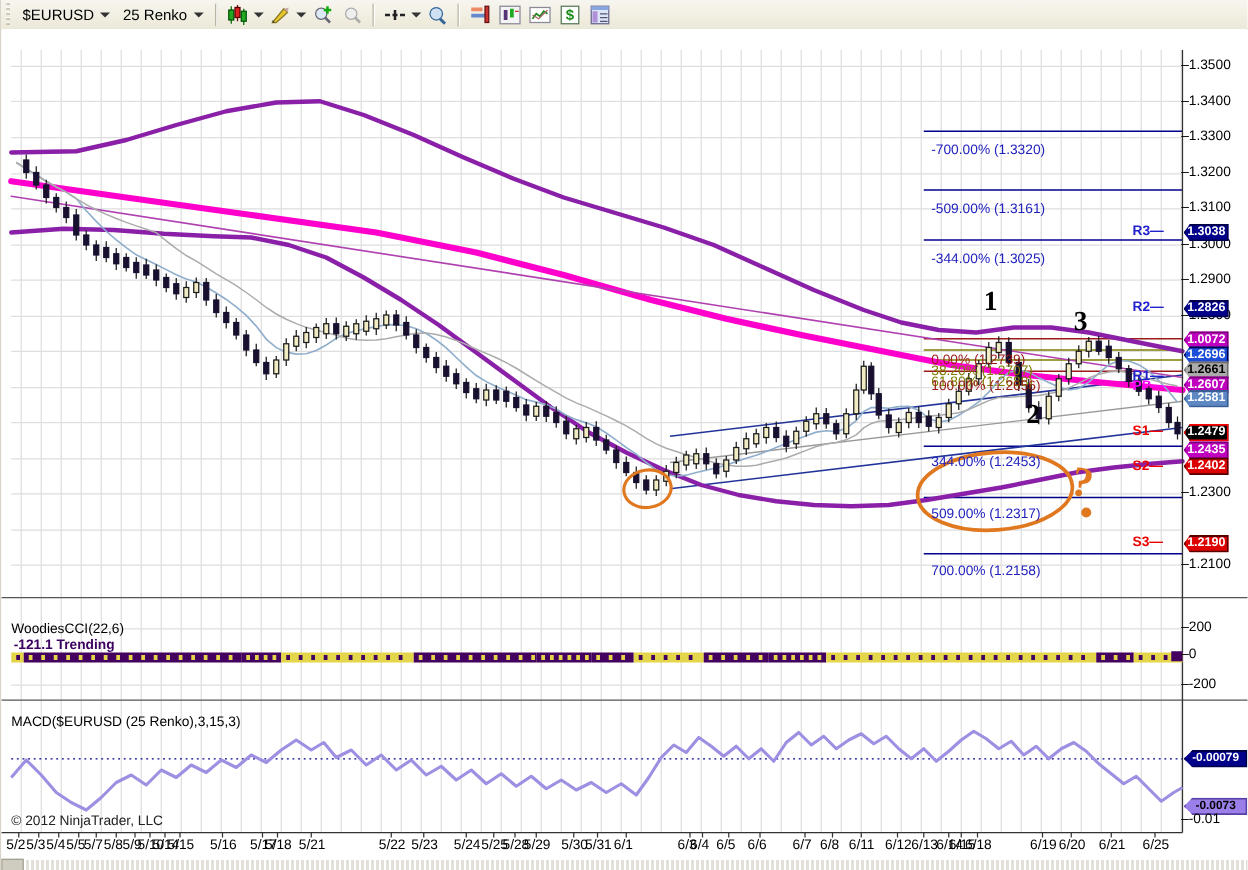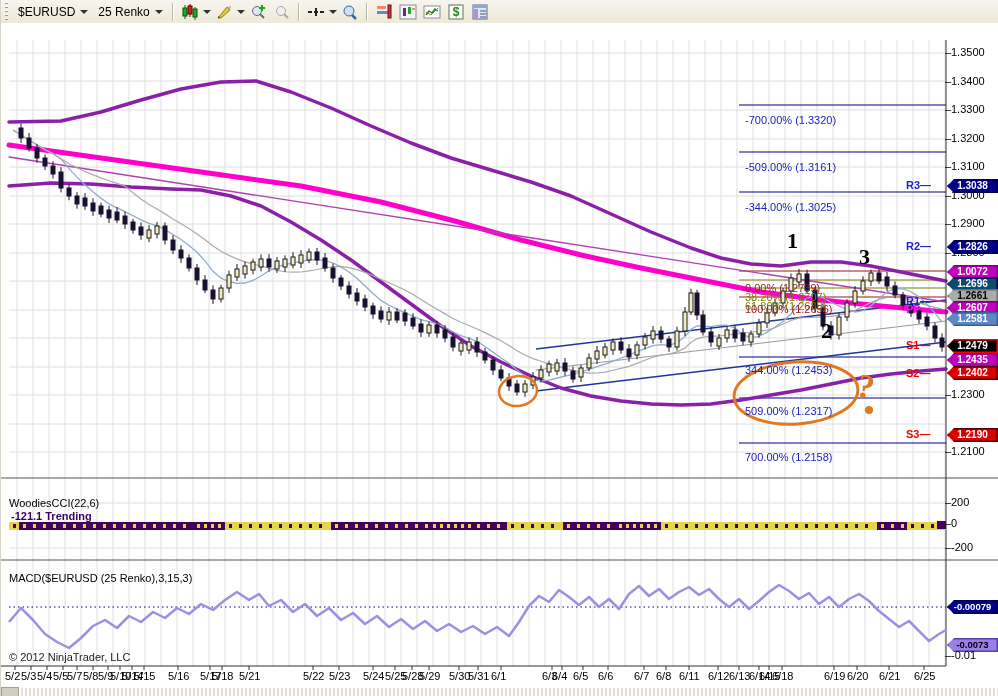--- a/index.html
+++ b/index.html
@@ -12,21 +12,21 @@
   .tb-sep{width:1px;height:18px;background:#b9b5a3;border-right:1px solid #fff;margin:0 3px;}
   .tb-btn{width:22px;height:20px;display:flex;align-items:center;justify-content:center;}
   .tb-btn svg{display:block;}
   
   #chart-root{position:absolute;left:0;top:23px;width:998px;height:673px;background:#fff;}
   #plot{position:absolute;left:0;top:0;}
   #labels{position:absolute;left:0;top:0;width:998px;height:673px;pointer-events:none;}
   #indicator-header{position:absolute;left:8px;top:3px;width:930px;overflow:hidden;font-size:11px;color:#000;}
   .axis-lbl{position:absolute;left:950px;font-size:11px;color:#000;}
   .axis-tick:before{content:"–";position:absolute;left:-6px;color:#000;}
-  .tag{position:absolute;left:946px;width:51px;height:14px;font-size:10px;font-weight:bold;color:#fff;text-align:center;line-height:14px;clip-path:polygon(0 50%,14% 0,100% 0,100% 100%,14% 100%);}
+  .tag{position:absolute;left:946px;width:36px;height:14px;font-size:10px;font-weight:bold;color:#fff;text-align:center;line-height:14px;clip-path:polygon(0 50%,14% 0,100% 0,100% 100%,14% 100%);}
   .pivot{position:absolute;font-size:11px;font-weight:bold;}
   .fib-lbl{position:absolute;font-size:11px;}
   .date-lbl{position:absolute;font-size:11px;color:#000;top:647px;}
   .big-num{position:absolute;font-family:"Liberation Serif",serif;font-weight:bold;font-size:22px;color:#000;}
   #cci-label,#macd-label{position:absolute;left:8px;font-size:11px;color:#000;}
   #cci-trending{position:absolute;left:10px;font-size:11px;font-weight:bold;color:#3c0060;}
   #copyright{position:absolute;left:8px;top:628px;font-size:11px;color:#222;}
   #hscroll{position:absolute;left:0;top:665px;width:998px;height:8px;background:repeating-linear-gradient(90deg,#e2e0d8 0 2px,#fff 2px 4px);}
   #hscroll-box{position:absolute;left:0;top:664px;width:16px;height:9px;background:#cfccc0;border:1px solid #a5a192;}
   .qmark{position:absolute;font-size:34px;font-weight:bold;color:#e07820;font-family:"Liberation Serif",serif;transform:rotate(12deg);}
@@ -647,21 +647,21 @@
         <div class="axis-lbl axis-tick" style="top: 109px;">1.3200</div>
         <div class="axis-lbl axis-tick" style="top: 137px;">1.3100</div>
         <div class="axis-lbl axis-tick" style="top: 166px;">1.3000</div>
         <div class="axis-lbl axis-tick" style="top: 194px;">1.2900</div>
         <div class="axis-lbl axis-tick" style="top: 223px;">1.2800</div>
         <div class="axis-lbl axis-tick" style="top: 365px;">1.2300</div>
         <div class="axis-lbl axis-tick" style="top: 422px;">1.2100</div>
         <div class="tag" style="top: 156px; background: rgb(0, 0, 139); color: rgb(255, 255, 255); box-shadow: rgb(0, 0, 74) 0px 0px 0px 1.5px inset;">1.3038</div>
         <div class="tag" style="top: 217px; background: rgb(0, 0, 139); color: rgb(255, 255, 255); box-shadow: rgb(0, 0, 74) 0px 0px 0px 1.5px inset;">1.2826</div>
         <div class="tag" style="top: 242px; background: rgb(191, 0, 191); color: rgb(255, 255, 255); box-shadow: rgb(122, 0, 122) 0px 0px 0px 1.5px inset;">1.0072</div>
-        <div class="tag" style="top: 254px; background: #0c4a6e; color: rgb(255, 255, 255); box-shadow: rgb(0, 0, 74) 0px 0px 0px 1.5px inset;">1.2696</div>
+        <div class="tag" style="top: 254px; background: #1d4ed8; color: rgb(255, 255, 255); box-shadow: rgb(0, 0, 74) 0px 0px 0px 1.5px inset;">1.2696</div>
         <div class="tag" style="top: 266px; background: rgb(171, 171, 171); color: rgb(0, 0, 0); box-shadow: rgb(110, 110, 110) 0px 0px 0px 1.5px inset;">1.2661</div>
         <div class="tag" style="top: 278px; background: rgb(191, 0, 191); color: rgb(255, 255, 255); box-shadow: rgb(122, 0, 122) 0px 0px 0px 1.5px inset;">1.2607</div>
         <div class="tag" style="top: 289px; background: rgb(94, 136, 196); color: rgb(255, 255, 255); box-shadow: rgb(58, 94, 148) 0px 0px 0px 1.5px inset;">1.2581</div>
         <div class="tag" style="top: 316px; background: rgb(0, 0, 0); color: rgb(255, 255, 255); box-shadow: rgb(255, 0, 0) 0px 0px 0px 1.5px inset;">1.2479</div>
         <div class="tag" style="top: 330px; background: rgb(191, 0, 191); color: rgb(255, 255, 255); box-shadow: rgb(122, 0, 122) 0px 0px 0px 1.5px inset;">1.2435</div>
         <div class="tag" style="top: 343px; background: rgb(221, 0, 0); color: rgb(255, 255, 255); box-shadow: rgb(85, 0, 0) 0px 0px 0px 1.5px inset;">1.2402</div>
         <div class="tag" style="top: 405px; background: rgb(221, 0, 0); color: rgb(255, 255, 255); box-shadow: rgb(85, 0, 0) 0px 0px 0px 1.5px inset;">1.2190</div>
         <div class="pivot" style="left: 905px; top: 156px; color: rgb(34, 34, 204);">R3—</div>
         <div class="pivot" style="left: 905px; top: 217px; color: rgb(34, 34, 204);">R2—</div>
         <div class="pivot" style="left: 905px; top: 254px; color: rgb(34, 34, 204); margin-top: 18px;">R1—</div>

